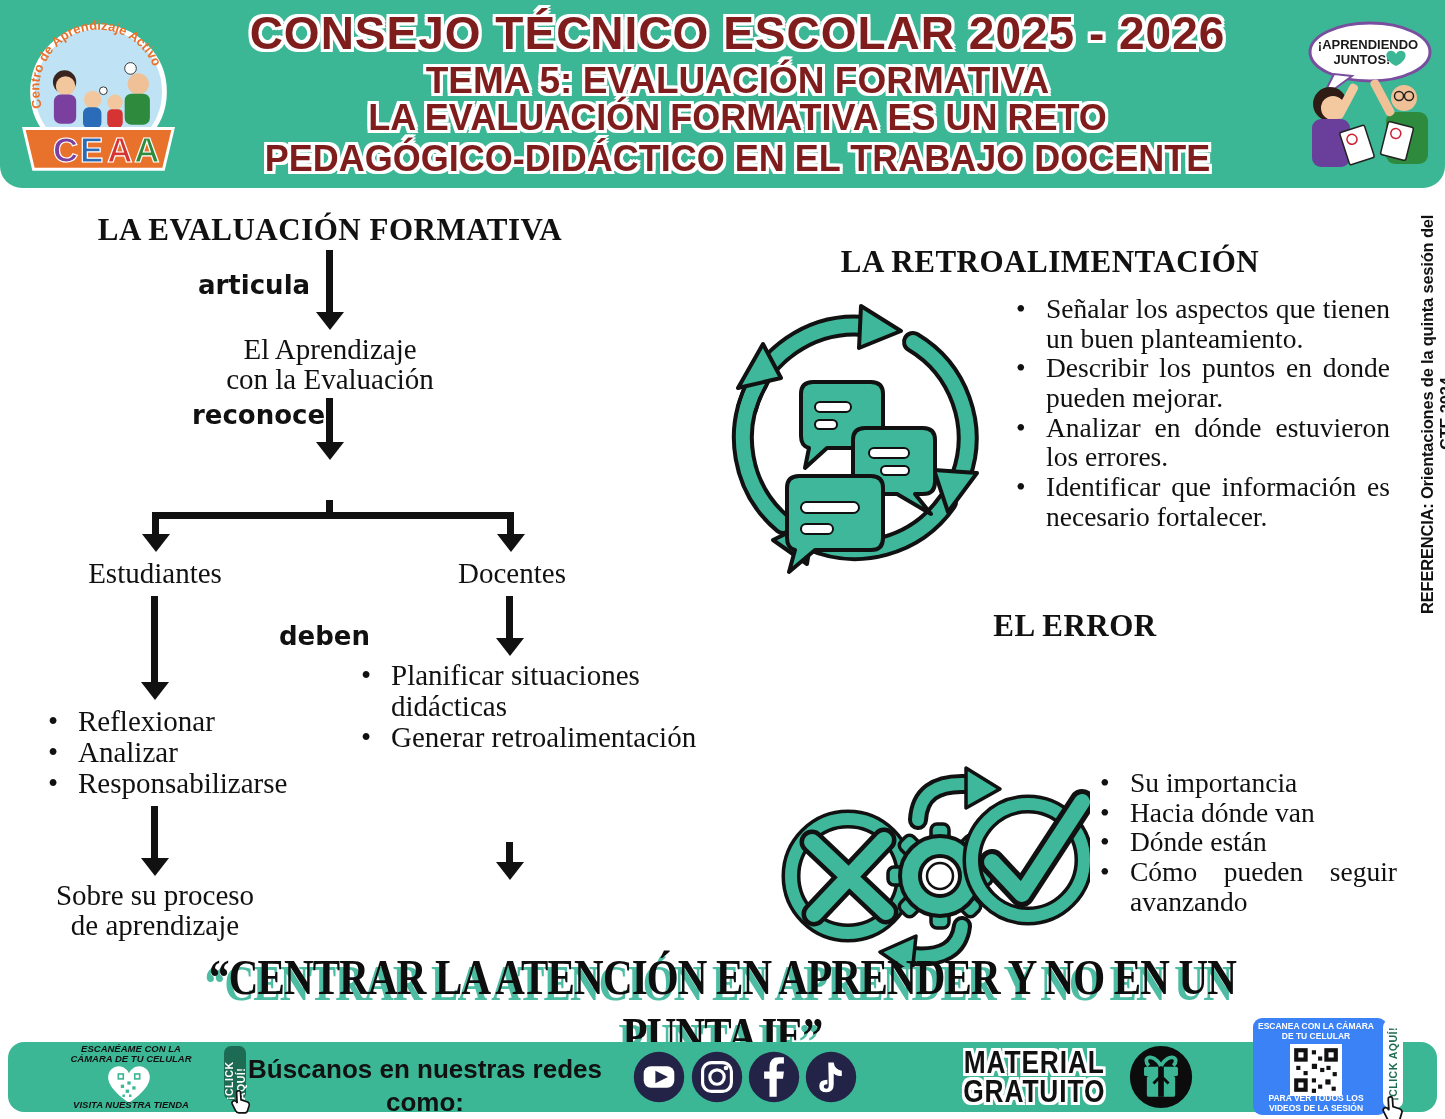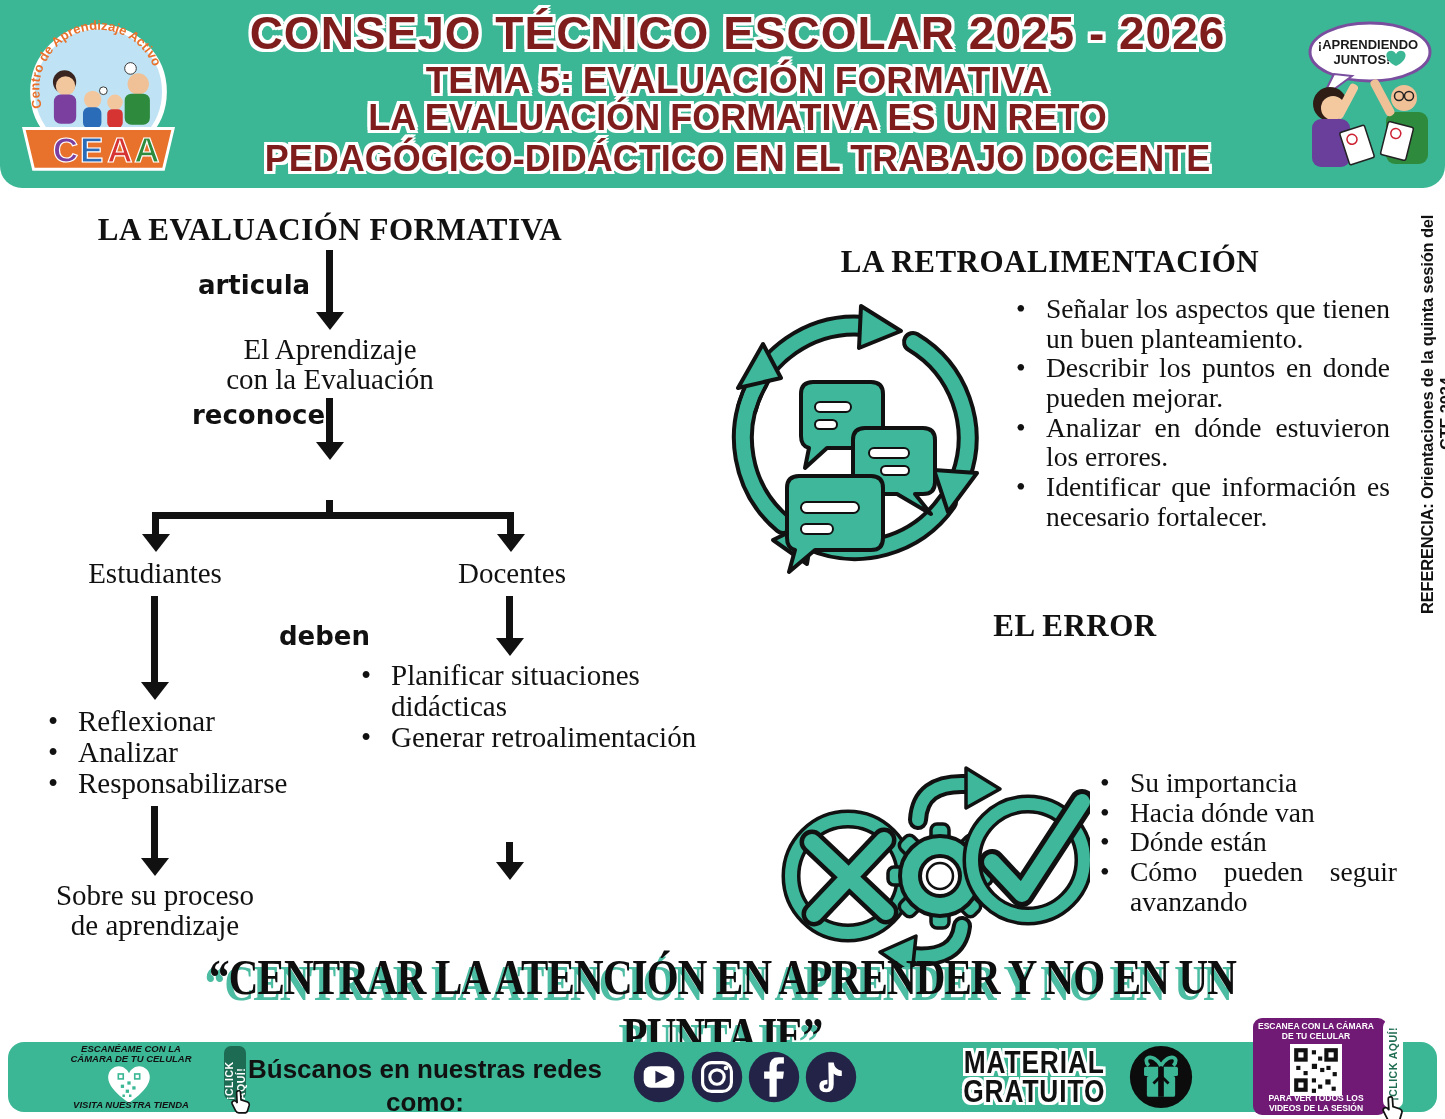--- a/index.html
+++ b/index.html
@@ -38,21 +38,21 @@
            text-align:center;}
   
   #footbar{left:8px;top:1042px;width:1429px;height:70px;background:#3CB795;border-radius:16px;}
   .qr-small-txt{font-style:italic;font-weight:700;font-size:9.5px;line-height:1.05;text-align:center;}
   .vtab{position:absolute;border-radius:7px;display:flex;align-items:center;justify-content:center;}
   .vtab span{writing-mode:vertical-rl;transform:rotate(180deg);font-size:10.5px;font-weight:800;
              letter-spacing:.5px;}
   .soc{position:absolute;width:54px;height:54px;}
   #material{left:962px;top:1048px;width:170px;font-size:31px;font-weight:900;line-height:.95;
             text-align:center;transform:scaleX(.85);transform-origin:0 0;letter-spacing:1px;}
-  #qr-right{left:1253px;top:1018px;width:134px;height:97px;background:#701a75;border-radius:9px;}
+  #qr-right{left:1253px;top:1018px;width:134px;height:97px;background:#3b82f6;border-radius:9px;}
   .qrr-txt{color:#fff;font-weight:800;font-size:8.5px;line-height:1.12;text-align:center;}
 </style>
 </head>
 <body>
 
 <div id="canvas">
 
   <div id="header" class="abs">
     <div class="abs h-line disp ow" style="top:10px;font-size:46px;letter-spacing:1px;">CONSEJO TÉCNICO ESCOLAR 2025 - 2026</div>
     <div class="abs h-line disp ow" style="top:62px;font-size:37px;">TEMA 5: EVALUACIÓN FORMATIVA</div>

